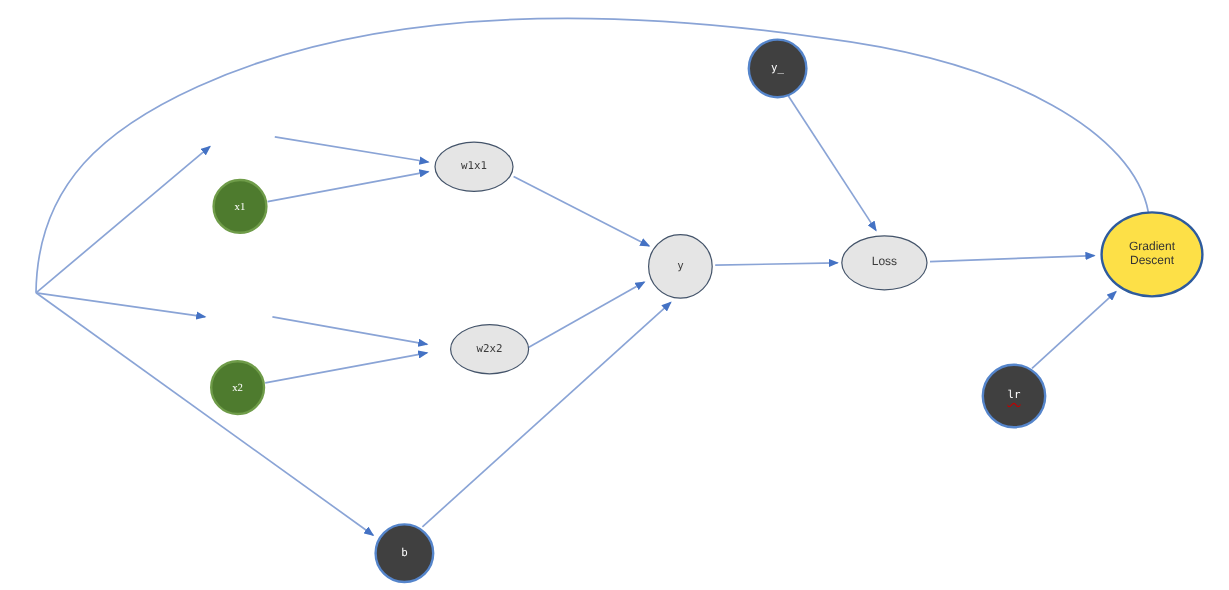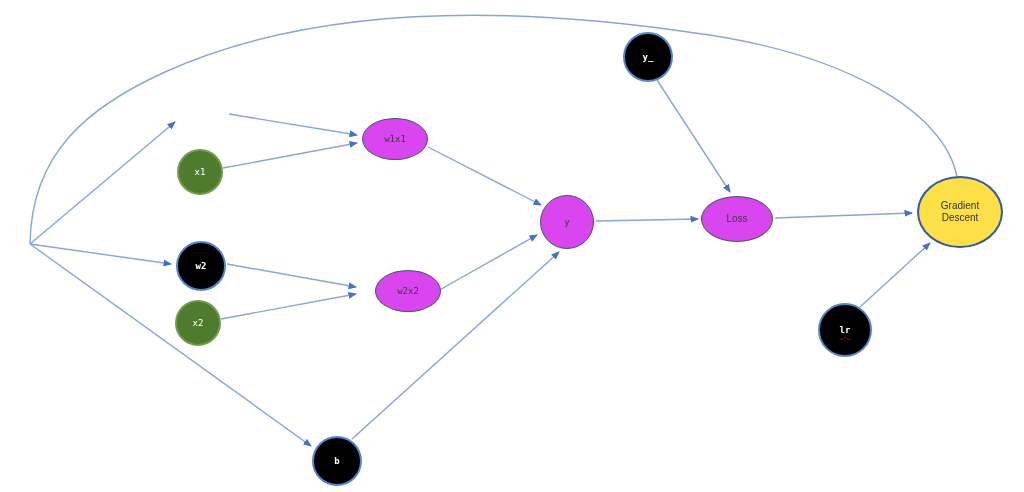--- a/index.html
+++ b/index.html
@@ -15,32 +15,32 @@
     position:absolute;
     display:flex;align-items:center;justify-content:center;
     text-align:center;
     border-radius:50%;
     box-sizing:border-box;
     font-family:"DejaVu Sans Mono", monospace;
     font-size:9px;
     line-height:1.2;
   }
   .node-blue{
-    background:#000000;
+    background:#404040;
     border:2px solid #5585cb;
     color:#ffffff;
-    font-weight:bold;
   }
   .node-green{
     background:#4e7b2e;
     border:2px solid #6f9c49;
     color:#ffffff;
+    font-family:Liberation Serif, serif;
   }
   .node-white{
-    background:#d946ef;
+    background:#e5e5e5;
     border:1.5px solid #44546a;
     color:#3b3b3b;
   }
   .node-lightblue{
     background:#fde047;
     border:2px solid #2e5b9d;
     color:#333333;
     font-family:"Liberation Sans", sans-serif;
     font-size:10px;
   }
@@ -87,23 +87,20 @@
 
     <path d="M 775 218 L 912 213" stroke="#8aa4d6" stroke-width="1.4" marker-end="url(#arrow)"></path>
     <path d="M 860 307 L 930 243" stroke="#8aa4d6" stroke-width="1.4" marker-end="url(#arrow)"></path>
   </svg>
 
 
   <div class="node node-green" style="left:177px;top:149px;width:46px;height:46px;">
     <span>x1</span>
   </div>
 
-  <div class="node node-blue" style="left:176px;top:241px;width:50px;height:50px;">
-    <span>w2</span>
-  </div>
 
   <div class="node node-green" style="left:175px;top:300px;width:46px;height:46px;justify-content:center;">
     <span>x2</span>
   </div>
 
   <div class="node node-blue" style="left:312px;top:436px;width:50px;height:50px;">
     <span>b</span>
   </div>
 
   <div class="node node-white" style="left:362px;top:118px;width:66px;height:42px;">

